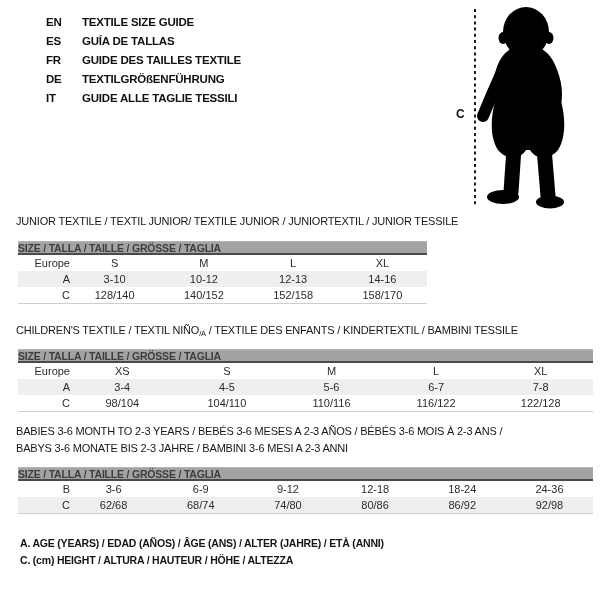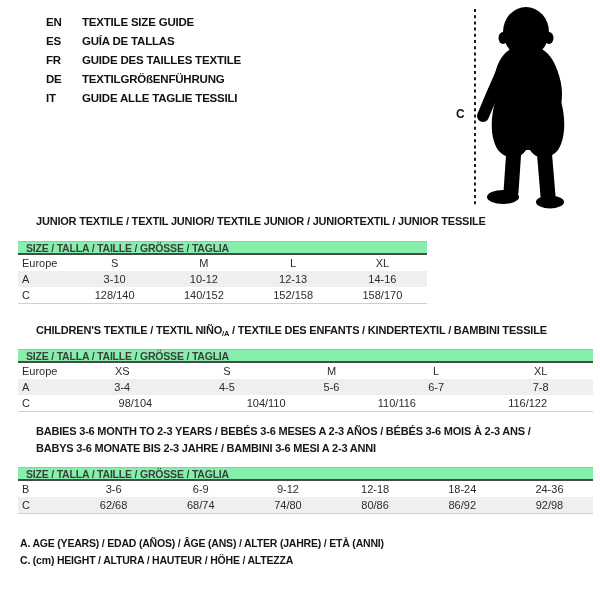--- a/index.html
+++ b/index.html
@@ -17,39 +17,39 @@
   .lang-list { position: absolute; left: 22px; top: 13px; }
   .lang-row { display: flex; line-height: 19px; font-size: 11.5px; font-weight: 700; letter-spacing: -0.2px; color: #111; margin-left: 24px; }
   .lang-code { width: 36px; }
 
   
   .figure { position: absolute; left: 440px; top: 0; width: 160px; height: 220px; }
   .figure svg { display: block; width: 160px; height: 220px; }
   .measure-label { position: absolute; left: 16px; top: 107px; font-size: 12px; font-weight: 700; color: #111; }
 
   
-  .t-title { position: absolute; left: 36px; font-size: 11px; font-weight: 700; letter-spacing: -0.2px; color: #171717; white-space: nowrap; }
+  .t-title { position: absolute; left: 16px; font-size: 11px; font-weight: 400; letter-spacing: -0.2px; color: #171717; white-space: nowrap; }
   .t-title .subscript { font-size: 7.5px; vertical-align: baseline; position: relative; top: 2px; }
   .t-title2 { line-height: 16.5px; white-space: normal; }
 
   .size-table { position: absolute; left: 18px; border-bottom: 1px solid #cfcfcf; }
   .t1 { width: 409px; }
   .t23 { width: 575px; }
   .t-header {
     height: 14px; line-height: 13px;
-    background: #86efac;
+    background: #a3a3a3;
     border-top: 1px solid #b5b5b5;
     border-bottom: 2px solid #4a4a4a;
     color: #3d3d3d; font-size: 10.5px; font-weight: 700; letter-spacing: -0.2px;
-    padding-left: 8px;
+    padding-left: 0;
   }
   .t-row { display: flex; height: 16px; line-height: 16px; font-size: 11px; color: #2b2b2b; }
   .t-row.alt { background: #efefef; }
   .t-cell { flex: 1; text-align: center; white-space: nowrap; }
-  .t-label { flex: 0 0 52px; text-align: left; padding-left: 4px; }
+  .t-label { flex: 0 0 52px; text-align: right; padding-left: 4px; }
 
   
   .legend { position: absolute; left: 20px; top: 535px; }
   .legend-line { font-size: 10.5px; font-weight: 700; letter-spacing: -0.2px; line-height: 17.3px; color: #151515; white-space: nowrap; }
 </style>
 </head>
 <body>
 
 <div class="page">
 
@@ -142,20 +142,21 @@
       <div class="t-cell">5-6</div>
       <div class="t-cell">6-7</div>
       <div class="t-cell">7-8</div>
     </div>
     <div class="t-row">
       <div class="t-cell t-label">C</div>
       <div class="t-cell">98/104</div>
       <div class="t-cell">104/110</div>
       <div class="t-cell">110/116</div>
       <div class="t-cell">116/122</div>
+      <div class="t-cell">122/128</div>
     </div>
   </div>
 
   <div class="t-title t-title2" style="top:423px">
     <div>BABIES 3-6 MONTH TO 2-3 YEARS / BEBÉS 3-6 MESES A 2-3 AÑOS / BÉBÉS 3-6 MOIS À 2-3 ANS /</div>
     <div>BABYS 3-6 MONATE BIS 2-3 JAHRE / BAMBINI 3-6 MESI A 2-3 ANNI</div>
   </div>
   <div class="size-table t23" style="top:467px">
     <div class="t-header">SIZE / TALLA / TAILLE / GRÖSSE / TAGLIA</div>
     <div class="t-row">

